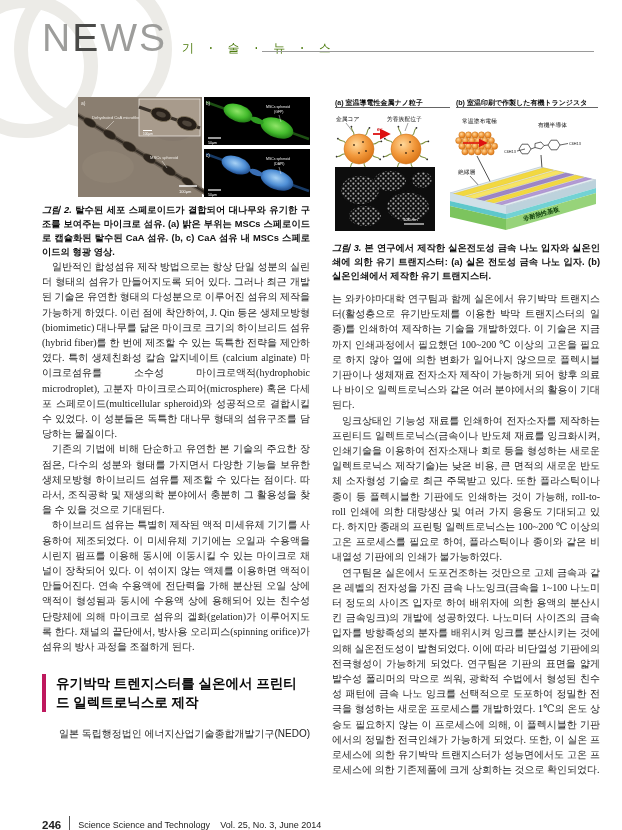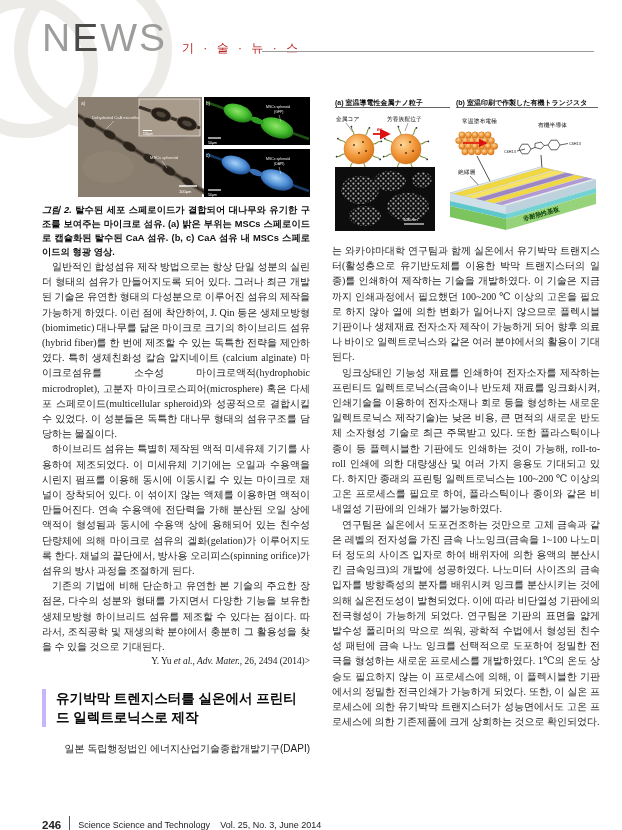--- a/index.html
+++ b/index.html
@@ -6,41 +6,41 @@
   .page{position:relative;width:622px;height:830px;background:#ffffff;overflow:hidden;
         font-family:"Liberation Serif","DejaVu Serif",serif;color:#1b1b1b;}
   
   .ring{position:absolute;border-radius:50%;border:14px solid #ecebe7;background:transparent;}
   .ring1{left:-46px;top:-6px;width:116px;height:116px;}
   .ring2{left:14px;top:-30px;width:130px;height:130px;}
   
   .logo{position:absolute;left:42px;top:18px;font-family:"Liberation Sans","DejaVu Sans",sans-serif;
         font-size:39px;font-weight:400;letter-spacing:2px;color:#9d9d9b;line-height:1;}
   .logo .dark{color:#4a4a48;}
-  .subtitle{position:absolute;left:182px;top:40px;font-family:Liberation Sans, sans-serif;
-        font-size:12px;color:#b91c1c;letter-spacing:3px;}
+  .subtitle{position:absolute;left:182px;top:40px;font-family:Liberation Mono, monospace;
+        font-size:12px;color:#4d7c0f;letter-spacing:3px;}
   .hrule{position:absolute;left:262px;right:28px;top:51px;border-top:1px solid #9a9a9a;}
   
   .col{position:absolute;top:97px;width:268px;}
   .col-left{left:42px;}
   .col-right{left:332px;}
   figure{margin:0;padding:0;}
   .fig2wrap{margin-left:36px;width:232px;height:100px;}
   .fig3wrap{width:268px;height:138px;}
   svg{display:block;font-family:"Liberation Sans","DejaVu Sans",sans-serif;}
   .caption{margin:6px 0 0 0;font-family:"Liberation Sans","DejaVu Sans",sans-serif;
         font-size:9.3px;line-height:14px;text-align:justify;font-weight:600;color:#111;}
   .caption b{font-weight:800;font-style:italic;}
   .body{margin:0;font-size:10px;line-height:15.2px;text-align:justify;}
   .body.first{margin-top:8px;}
   .ind{text-indent:10px;}
   .ref{margin:0;font-size:9.4px;line-height:15px;}
   .ref1{padding-left:8px;}
   .ref2{text-align:right;}
-  .section-head{margin-top:20px;border-left:4px solid #c4b5fd;padding-left:10px;
+  .section-head{margin-top:20px;border-left:4px solid #be185d;padding-left:10px;
         font-family:"Liberation Sans","DejaVu Sans",sans-serif;font-weight:700;
         font-size:13.5px;line-height:19px;color:#0a0a0a;}
   .byline{margin-top:15px;text-align:right;font-family:"Liberation Sans",sans-serif;
         font-size:10px;color:#222;}
   
   .footer{position:absolute;left:42px;top:768px;display:flex;align-items:center;
         font-family:"Liberation Sans","DejaVu Sans",sans-serif;font-size:9px;color:#222;margin-top:48px;}
   .footer .pnum{font-size:11.5px;font-weight:700;}
   .fdiv{display:inline-block;width:1px;height:17px;background:#555;margin:0 8px;}
   .fissue{margin-left:10px;}
@@ -134,27 +134,26 @@
           <line x1="201" y1="70" x2="203" y2="77" stroke="#f2f2f2" stroke-width="0.45"></line>
           <line x1="130" y1="93" x2="143" y2="93" stroke="#ffffff" stroke-width="1.2"></line>
           <text x="130" y="98.5" font-size="3.6" fill="#ffffff">50μm</text>
         </g>
       </svg>
     </figure>
 
     <p class="caption"><b>그림 2.</b> <span>탈수된 세포 스페로이드가 결합되어 대나무와 유기한 구조를 보여주는 마이크로 섬유. (a) 밝은 부위는 MSCs 스페로이드로 캡슐화된 탈수된 CaA 섬유. (b, c) CaA 섬유 내 MSCs 스페로이드의 형광 영상.</span></p>
 
     <p class="body ind">일반적인 합성섬유 제작 방법으로는 항상 단일 성분의 실린더 형태의 섬유가 만들어지도록 되어 있다. 그러나 최근 개발된 기술은 유연한 형태의 다성분으로 이루어진 섬유의 제작을 가능하게 하였다. 이런 점에 착안하여, J. Qin 등은 생체모방형(biomimetic) 대나무를 닮은 마이크로 크기의 하이브리드 섬유(hybrid fiber)를 한 번에 제조할 수 있는 독특한 전략을 제안하였다. 특히 생체친화성 칼슘 알지네이트 (calcium alginate) 마이크로섬유를 소수성 마이크로액적(hydrophobic microdroplet), 고분자 마이크로스피어(microsphere) 혹은 다세포 스페로이드(multicellular spheroid)와 성공적으로 결합시킬 수 있었다. 이 성분들은 독특한 대나무 형태의 섬유구조를 담당하는 물질이다.</p>
+    <p class="body ind">기존의 기법에 비해 단순하고 유연한 본 기술의 주요한 장점은, 다수의 성분와 형태를 가지면서 다양한 기능을 보유한 생체모방형 하이브리드 섬유를 제조할 수 있다는 점이다. 따라서, 조직공학 및 재생의학 분야에서 충분히 그 활용성을 찾을 수 있을 것으로 기대된다.</p>
     <p class="body ind">하이브리드 섬유는 특별히 제작된 액적 미세유체 기기를 사용하여 제조되었다. 이 미세유체 기기에는 오일과 수용액을 시린지 펌프를 이용해 동시에 이동시킬 수 있는 마이크로 채널이 장착되어 있다. 이 섞이지 않는 액체를 이용하면 액적이 만들어진다. 연속 수용액에 전단력을 가해 분산된 오일 상에 액적이 형성됨과 동시에 수용액 상에 용해되어 있는 친수성 단량체에 의해 마이크로 섬유의 겔화(gelation)가 이루어지도록 한다. 채널의 끝단에서, 방사용 오리피스(spinning orifice)가 섬유의 방사 과정을 조절하게 된다.</p>
-    <p class="body ind">기존의 기법에 비해 단순하고 유연한 본 기술의 주요한 장점은, 다수의 성분와 형태를 가지면서 다양한 기능을 보유한 생체모방형 하이브리드 섬유를 제조할 수 있다는 점이다. 따라서, 조직공학 및 재생의학 분야에서 충분히 그 활용성을 찾을 수 있을 것으로 기대된다.</p>
-
-    <p class="ref ref2"><span>Y. Yu </span><i>et al., Adv. Mater.,</i><span> 26, 2494 (2014)&gt;</span></p>
+
 
     <div class="section-head">유기박막 트렌지스터를 실온에서 프린티드 일렉트로닉스로 제작</div>
-    <div class="byline">일본 독립행정법인 에너지산업기술종합개발기구(DAPI)</div>
+    <div class="byline">일본 독립행정법인 에너지산업기술종합개발기구(NEDO)</div>
   </div>
 
   <div class="col col-right">
 
     <figure class="fig3wrap">
       <svg viewBox="0 0 268 138" width="268" height="138">
         <defs>
           <radialGradient id="gOrange" cx="40%" cy="35%" r="70%">
             <stop offset="0%" stop-color="#ffd89a"></stop>
               <stop offset="55%" stop-color="#f2993c"></stop>
@@ -291,20 +290,21 @@
             <polygon points="118,104 174,117 174,122 118,109" fill="#5ec7cb"></polygon>
             <polygon points="174,117 264,91 264,96 174,122" fill="#72d2d4"></polygon>
             <polygon points="118,109 174,122 174,133 118,120" fill="#7cc45e"></polygon>
             <polygon points="174,122 264,96 264,107 174,133" fill="#97d37a"></polygon>
             <text transform="translate(192,124) rotate(-16)" font-size="6.2" font-weight="bold" fill="#14440f">非耐熱性基板</text>
           </g>
         </g>
       </svg>
     </figure>
 
+    <p class="caption"><b>그림 3.</b> <span>본 연구에서 제작한 실온전도성 금속 나노 입자와 실온인쇄에 의한 유기 트랜지스터: (a) 실온 전도성 금속 나노 입자. (b) 실온인쇄에서 제작한 유기 트랜지스터.</span></p>
 
     <p class="body first">는 와카야마대학 연구팀과 함께 실온에서 유기박막 트랜지스터(활성층으로 유기반도체를 이용한 박막 트랜지스터의 일종)를 인쇄하여 제작하는 기술을 개발하였다. 이 기술은 지금까지 인쇄과정에서 필요했던 100~200 ℃ 이상의 고온을 필요로 하지 않아 열에 의한 변화가 일어나지 않으므로 플렉시블 기판이나 생체재료 전자소자 제작이 가능하게 되어 향후 의료나 바이오 일렉트로닉스와 같은 여러 분야에서의 활용이 기대된다.</p>
     <p class="body ind">잉크상태인 기능성 재료를 인쇄하여 전자소자를 제작하는 프린티드 일렉트로닉스(금속이나 반도체 재료를 잉크화시켜, 인쇄기술을 이용하여 전자소재나 회로 등을 형성하는 새로운 일렉트로닉스 제작기술)는 낮은 비용, 큰 면적의 새로운 반도체 소자형성 기술로 최근 주목받고 있다. 또한 플라스틱이나 종이 등 플렉시블한 기판에도 인쇄하는 것이 가능해, roll-to-roll 인쇄에 의한 대량생산 및 여러 가지 응용도 기대되고 있다. 하지만 종래의 프린팅 일렉트로닉스는 100~200 ℃ 이상의 고온 프로세스를 필요로 하여, 플라스틱이나 종이와 같은 비내열성 기판에의 인쇄가 불가능하였다.</p>
     <p class="body ind">연구팀은 실온에서 도포건조하는 것만으로 고체 금속과 같은 레벨의 전자성을 가진 금속 나노잉크(금속을 1~100 나노미터 정도의 사이즈 입자로 하여 배위자에 의한 용액의 분산시킨 금속잉크)의 개발에 성공하였다. 나노미터 사이즈의 금속입자를 방향족성의 분자를 배위시켜 잉크를 분산시키는 것에 의해 실온전도성이 발현되었다. 이에 따라 비단열성 기판에의 전극형성이 가능하게 되었다. 연구팀은 기판의 표면을 얇게 발수성 폴리머의 막으로 씌워, 광학적 수법에서 형성된 친수성 패턴에 금속 나노 잉크를 선택적으로 도포하여 정밀한 전극을 형성하는 새로운 프로세스를 개발하였다. 1℃의 온도 상승도 필요하지 않는 이 프로세스에 의해, 이 플렉시블한 기판에서의 정밀한 전극인쇄가 가능하게 되었다. 또한, 이 실온 프로세스에 의한 유기박막 트랜지스터가 성능면에서도 고온 프로세스에 의한 기존제품에 크게 상회하는 것으로 확인되었다.</p>
   </div>
 
   <div class="footer">
     <span class="pnum">246</span>
     <span class="fdiv"></span>
     <span>Science Science and Technology</span>

